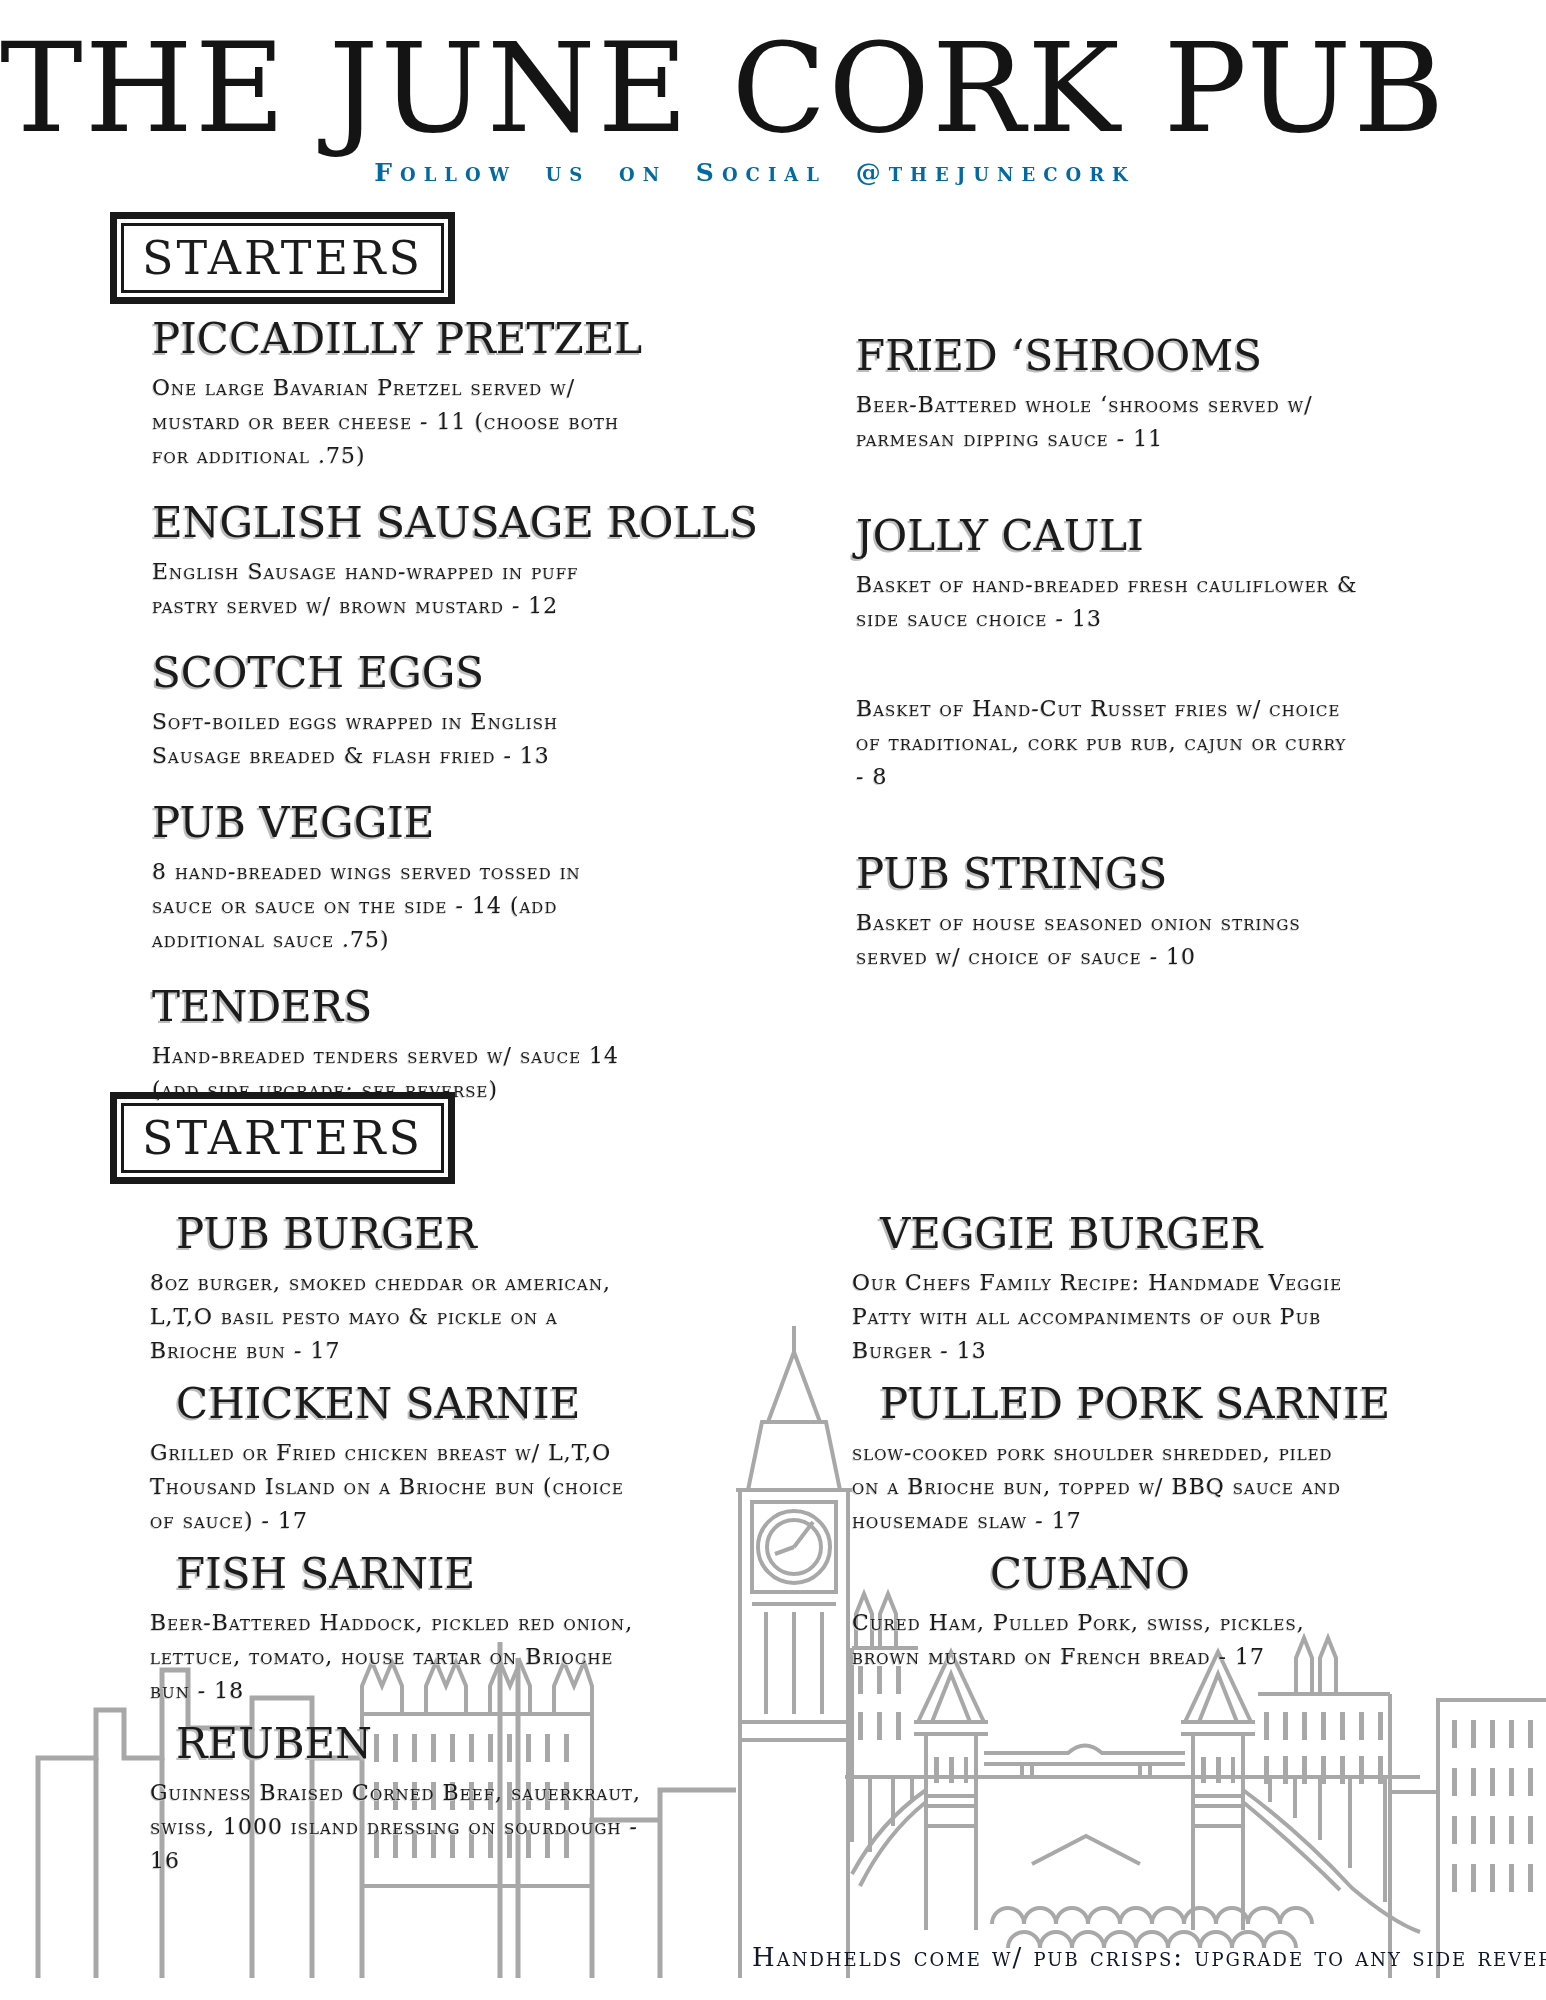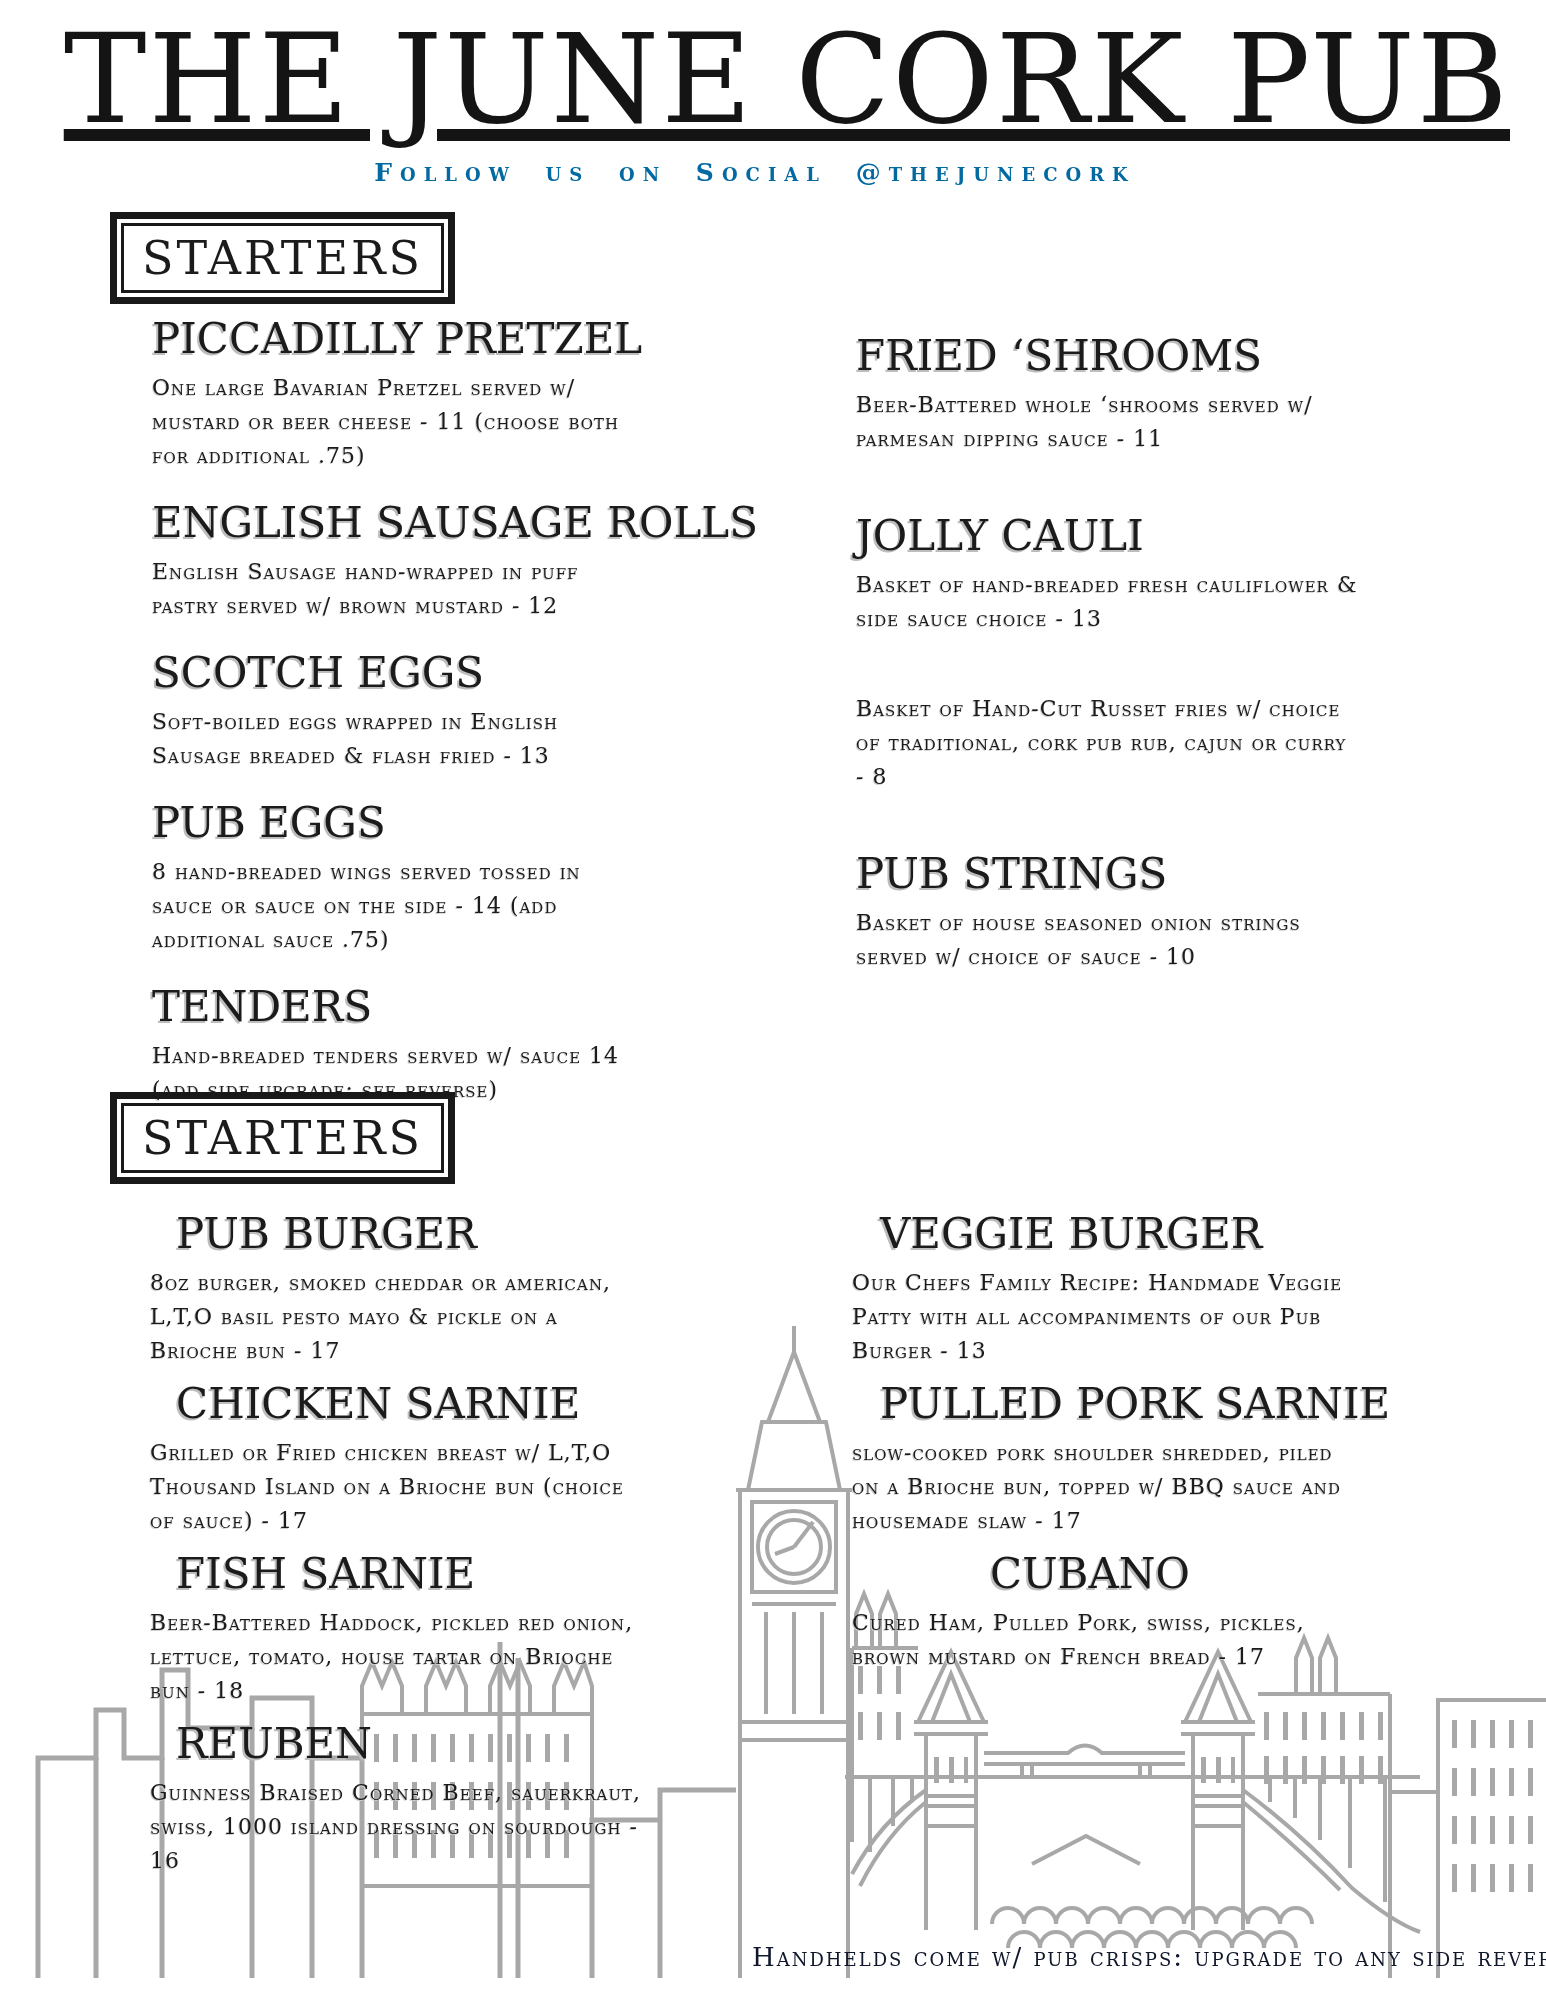--- a/index.html
+++ b/index.html
@@ -4,22 +4,22 @@
 <style>
   html,body{margin:0;padding:0;background:#ffffff;}
   .page{
     position:relative;width:1546px;height:2000px;background:#ffffff;overflow:hidden;
     font-family:"DejaVu Serif","Liberation Serif",serif;color:#1b1b1b;
   }
   .skyline{position:absolute;left:0;top:0;z-index:0;}
   .content{position:absolute;left:0;top:0;width:100%;height:100%;z-index:1;}
 
   .title{
-    position:absolute;top:17px;left:0;width:1510px;margin:0;text-align:right;
-    font-size:124px;font-weight:normal;letter-spacing:2px;line-height:1.0;color:#141414;white-space:nowrap;text-decoration:underline;
+    position:absolute;top:26px;left:0;width:1510px;margin:0;text-align:left;
+    font-size:124px;font-weight:normal;letter-spacing:2px;line-height:1.0;color:#141414;white-space:nowrap;
   }
   .subtitle{
     position:absolute;top:158px;left:0;width:1510px;text-align:center;
     font-variant:small-caps;font-weight:bold;font-size:25px;letter-spacing:8px;word-spacing:12px;color:#0369a1;
   }
 
   .section-box{position:absolute;left:110px;border:7px solid #191919;padding:4px;background:transparent;}
   .section-box .inner{border:3px solid #191919;padding:8px 18px;font-size:46px;letter-spacing:3px;line-height:1.05;white-space:nowrap;}
   .starters-box{top:212px;}
   .handhelds-box{top:1092px;}
@@ -155,21 +155,21 @@
       </div>
       <div class="item">
         <h3>ENGLISH SAUSAGE ROLLS</h3>
         <p>English Sausage hand-wrapped in puff pastry served w/ brown mustard - 12</p>
       </div>
       <div class="item">
         <h3>SCOTCH EGGS</h3>
         <p>Soft-boiled eggs wrapped in English Sausage breaded &amp; flash fried - 13</p>
       </div>
       <div class="item">
-        <h3>PUB EGGS</h3>
+        <h3>PUB VEGGIE</h3>
         <p>8 hand-breaded wings served tossed in sauce or sauce on the side - 14 (add additional sauce .75)</p>
       </div>
       <div class="item">
         <h3>TENDERS</h3>
         <p>Hand-breaded tenders served w/ sauce 14 (add side upgrade: see reverse)</p>
       </div>
     </div>
 
     <div class="col starters-right">
       <div class="item">

